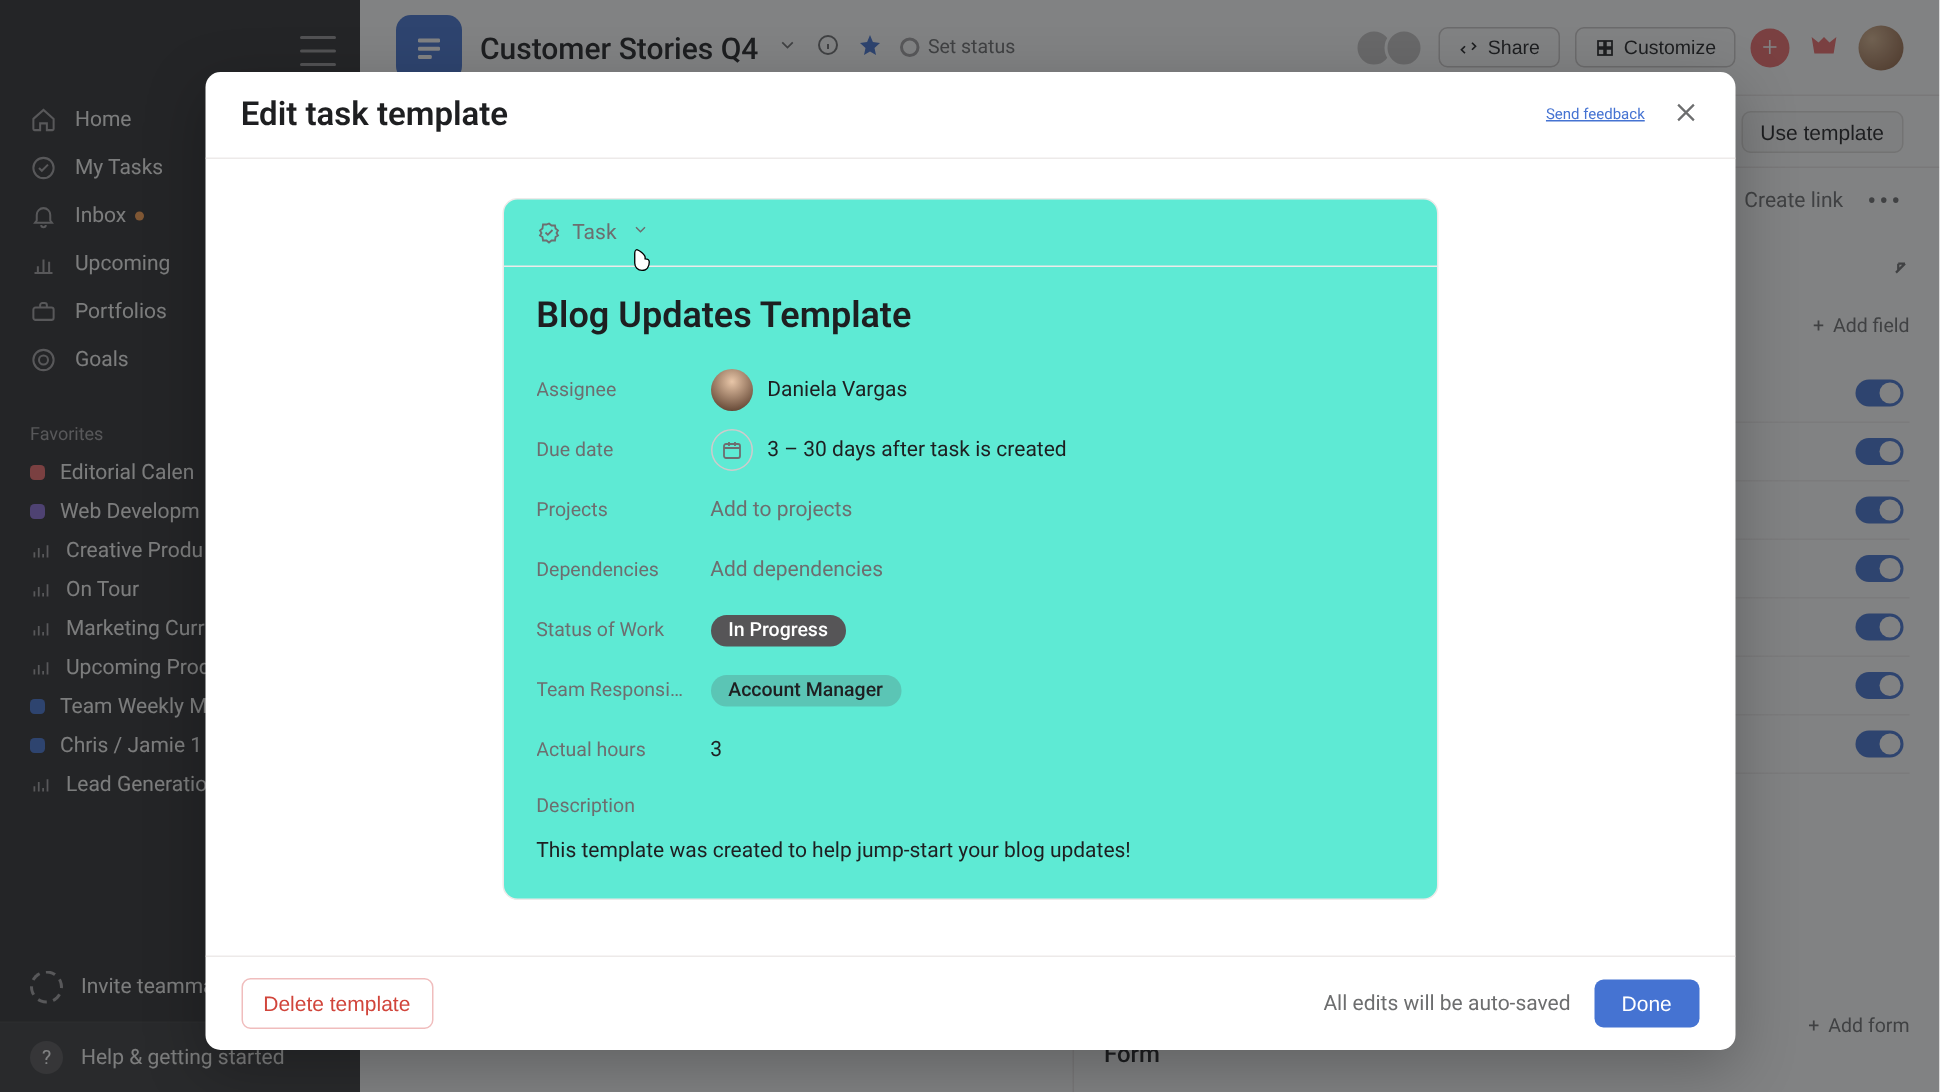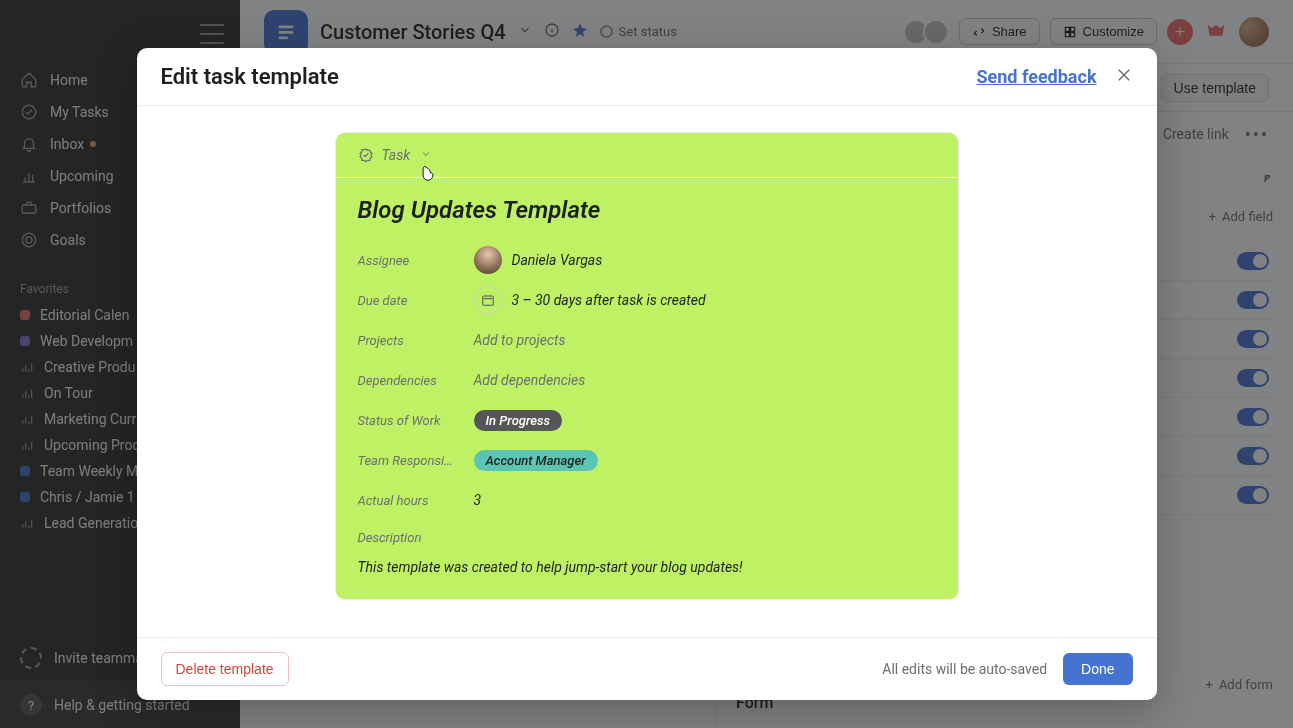--- a/index.html
+++ b/index.html
@@ -207,31 +207,30 @@
     display:flex; flex-direction:column;
     overflow:hidden;
   }
   .modal-header {
     display:flex; align-items:center; justify-content:space-between;
     padding: 16px 24px;
     border-bottom:1px solid #edeae9;
   }
   .modal-title { font-size:22px; font-weight:600;}
   .modal-header-right { display:flex; align-items:center; gap:18px;}
-  .send-feedback { color:#4573d2; text-decoration:underline; font-size:18px; cursor:pointer;font-weight:bold;}
+  .send-feedback { color:#4573d2; text-decoration:underline; font-size:10px; cursor:pointer;}
   .close-x { color:#6d6e6f; cursor:pointer; }
   .close-x svg { width:18px; height:18px; stroke:currentColor; stroke-width:2; fill:none;}
   .modal-body { flex:1; overflow:auto; padding: 26px 0 0; }
   .card {
     width:624px;
     margin: 0 auto;
     border:1px solid #edeae9;
     border-radius:10px;
-    background:#bef264;
-    font-style:italic;
+    background:#5eead4;
   }
   .card-top {
     border-bottom:1px solid #edeae9;
     padding: 14px 22px;
     display:flex; align-items:center; gap:8px;
     color:#6d6e6f;
     font-size:14px;
   }
   .card-top .check-badge {
     width:16px; height:16px; color:#6d6e6f;

